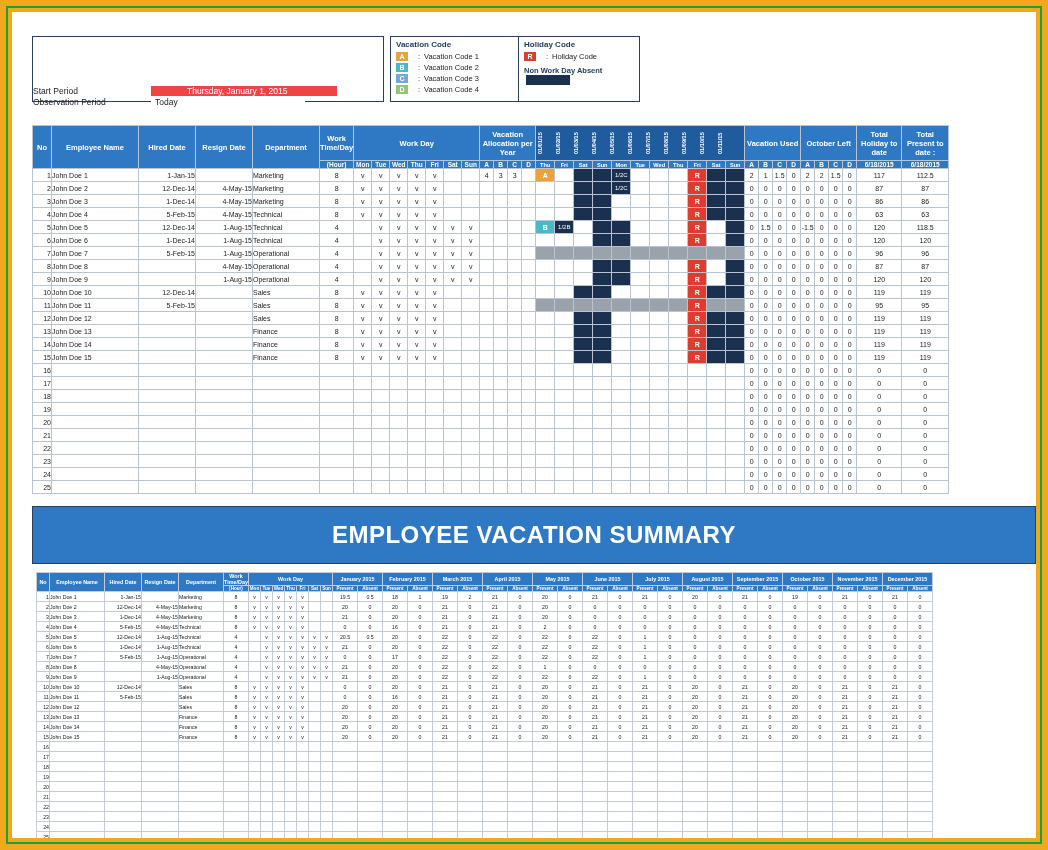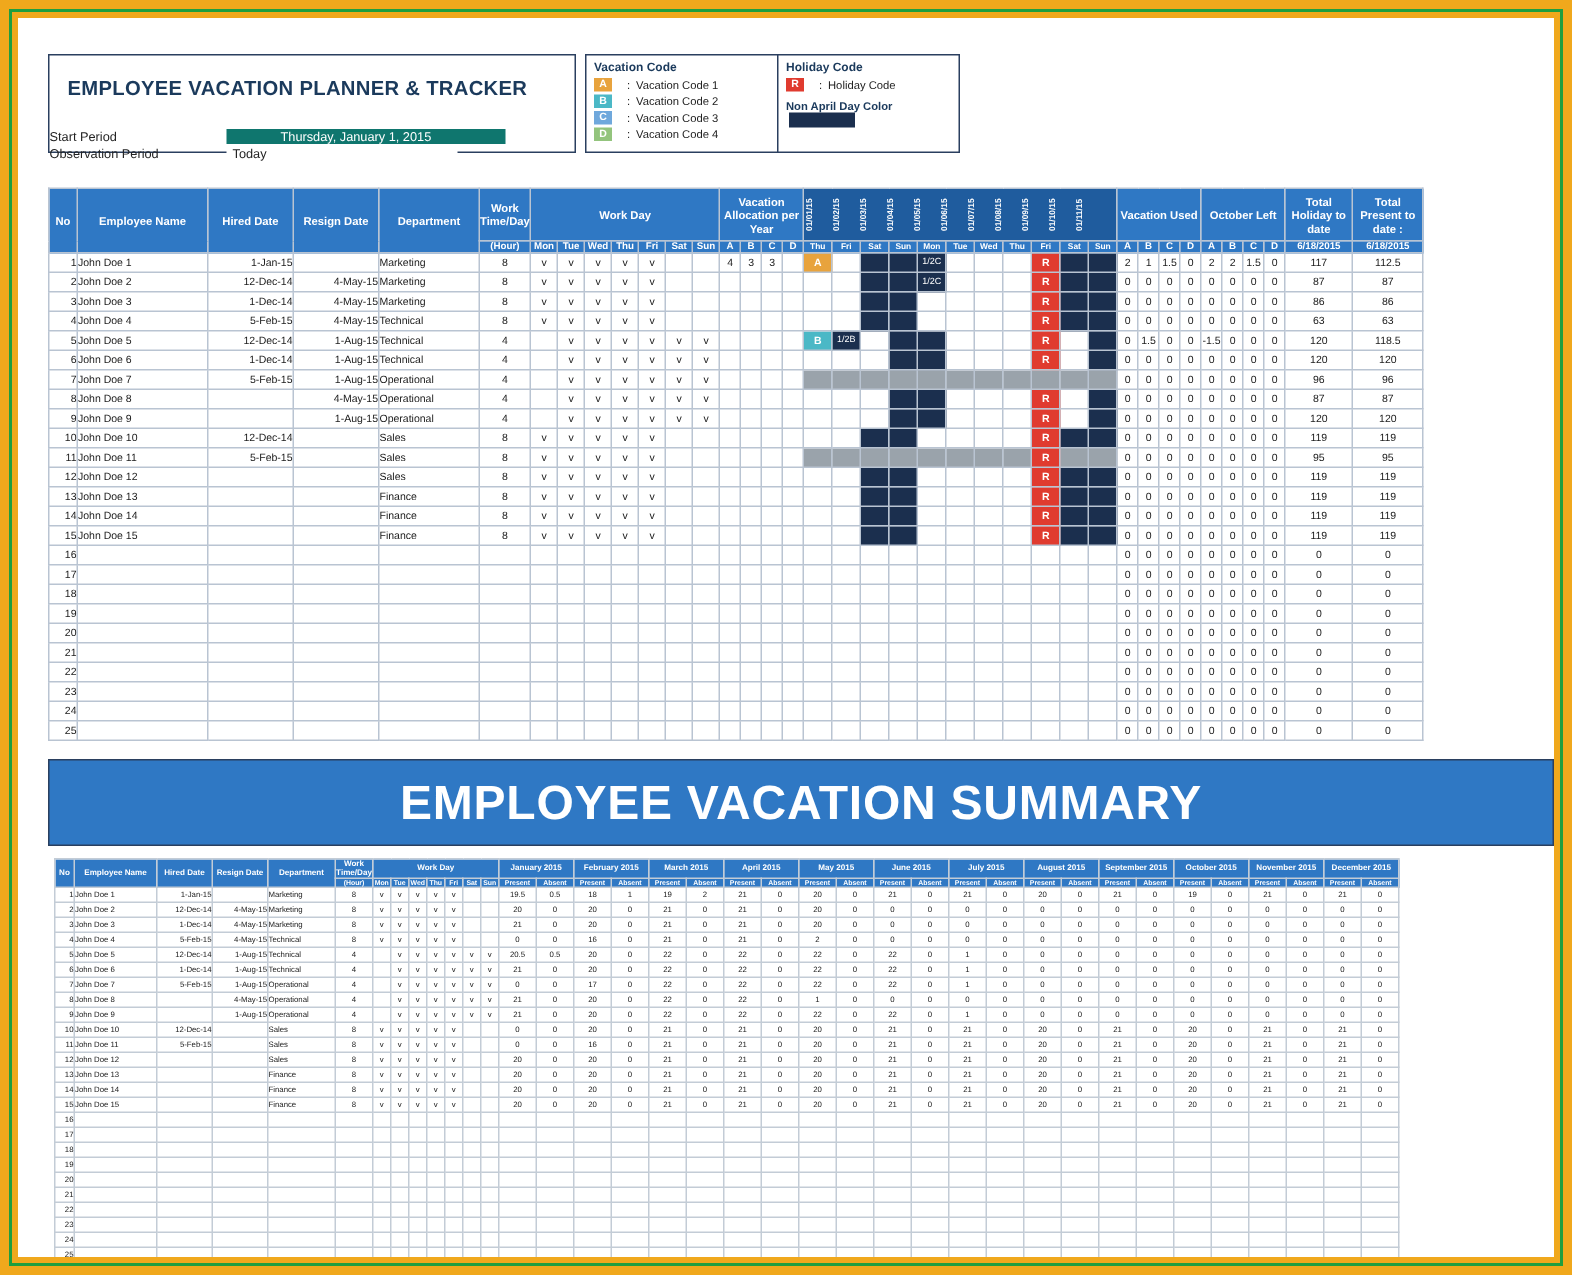--- a/index.html
+++ b/index.html
@@ -42,21 +42,21 @@
   .titlebox .ttl{
     font-size:13.5px;font-weight:bold;color:#1b3a5c;
     padding:14px 0 0 12px;letter-spacing:.2px;
   }
   .periods{
     position:absolute;left:0;top:48px;width:352px;
   }
   .prow{display:flex;font-size:8.5px;color:#222;height:11px;align-items:center;}
   .prow .lbl{width:118px;text-align:left;}
   .prow .val{width:150px;padding-left:4px;}
-  .prow.blue .val{background:#0f766e;color:#fff;padding-left:36px;}
+  .prow.blue .val{background:#ef4444;color:#fff;padding-left:36px;}
   .prow .val.plain{background:#fff;color:#222;}
 
   .codebox{
     position:absolute;left:358px;top:0;width:152px;height:66px;
     border:1px solid #2a3f5f;box-sizing:border-box;background:#fff;
   }
   .codebox2{
     position:absolute;left:486px;top:0;width:122px;height:66px;
     border:1px solid #2a3f5f;box-sizing:border-box;background:#fff;
   }
@@ -99,21 +99,21 @@
     font-size:5.6px;font-weight:bold;color:#fff;
     height:34px;line-height:9px;text-align:center;
   }
 
   
   .banner{
     position:absolute;left:20px;top:494px;width:1004px;height:58px;
     background:#2f78c4;border:1px solid #2a3f5f;box-sizing:border-box;
     display:flex;align-items:center;justify-content:center;
   }
-  .banner span{color:#fff;font-weight:bold;font-size:32px;letter-spacing:.5px;}
+  .banner span{color:#fff;font-weight:bold;font-size:24px;letter-spacing:.5px;}
 
   
   .summary{
     position:absolute;left:24px;top:560px;
     font-size:5.2px;color:#1a1a1a;
   }
   .summary td,.summary th{border:1px solid #c3ccd6;padding:0;}
   .shdr{background:#2f78c4;color:#fff;font-weight:bold;text-align:center;font-size:5.4px;}
   .shdr2{background:#2f78c4;color:#fff;font-weight:bold;text-align:center;font-size:4.6px;}
   .srow{height:9px;text-align:center;}
@@ -122,21 +122,20 @@
 </style>
 </head>
 <body>
 
 <div class="frame-outer">
 <div class="frame-mid">
 <div class="sheet">
 
   <div class="topwrap">
     <div class="titlebox">
-      <div class="ttl">EMPLOYEE VACATION PLANNER &amp; TRACKER</div>
       <div class="periods">
         <div class="prow blue">
           <div class="lbl">Start Period</div>
           <div class="val">Thursday, January 1, 2015</div>
         </div>
         <div class="prow">
           <div class="lbl">Observation Period</div>
           <div class="val plain">Today</div>
         </div>
       </div>
@@ -167,21 +166,21 @@
     </div>
 
     <div class="codebox2">
       <div class="codehdr">Holiday Code</div>
       <div class="coderow">
         <span class="chip r">R</span>
         <span class="sep">:</span>
         <span>Holiday Code</span>
       </div>
       <div class="nwd">
-        <span>Non April Day Color</span>
+        <span>Non Work Day Absent</span>
         <span class="nwdswatch"></span>
       </div>
     </div>
   </div>
 
   <table class="main">
     <thead>
       <tr>
         <th class="hdr" rowspan="2" style="width:18px">No</th>
         <th class="hdr" rowspan="2" style="width:86px">Employee Name</th>

